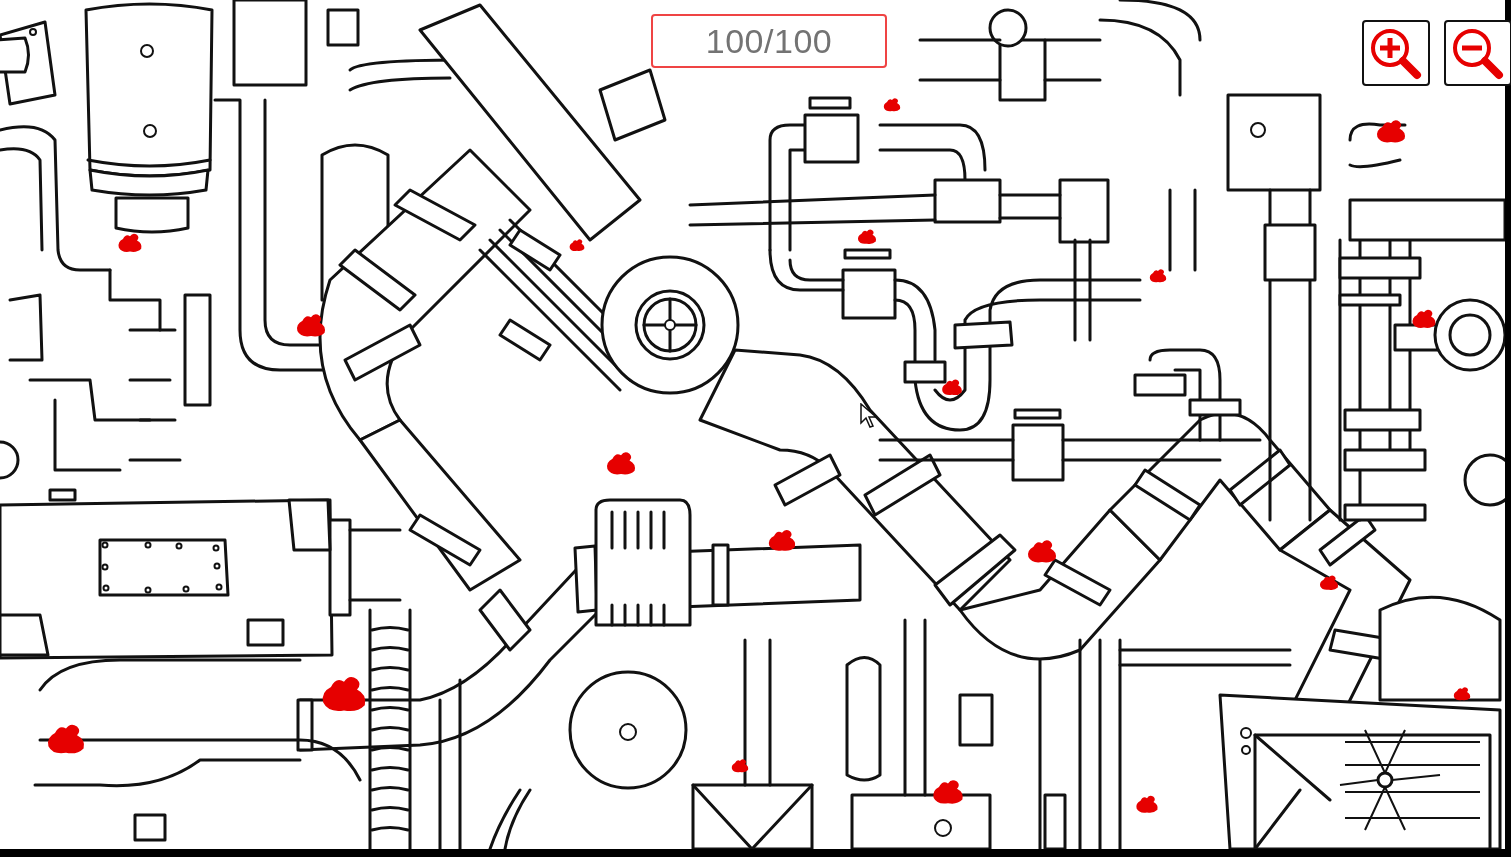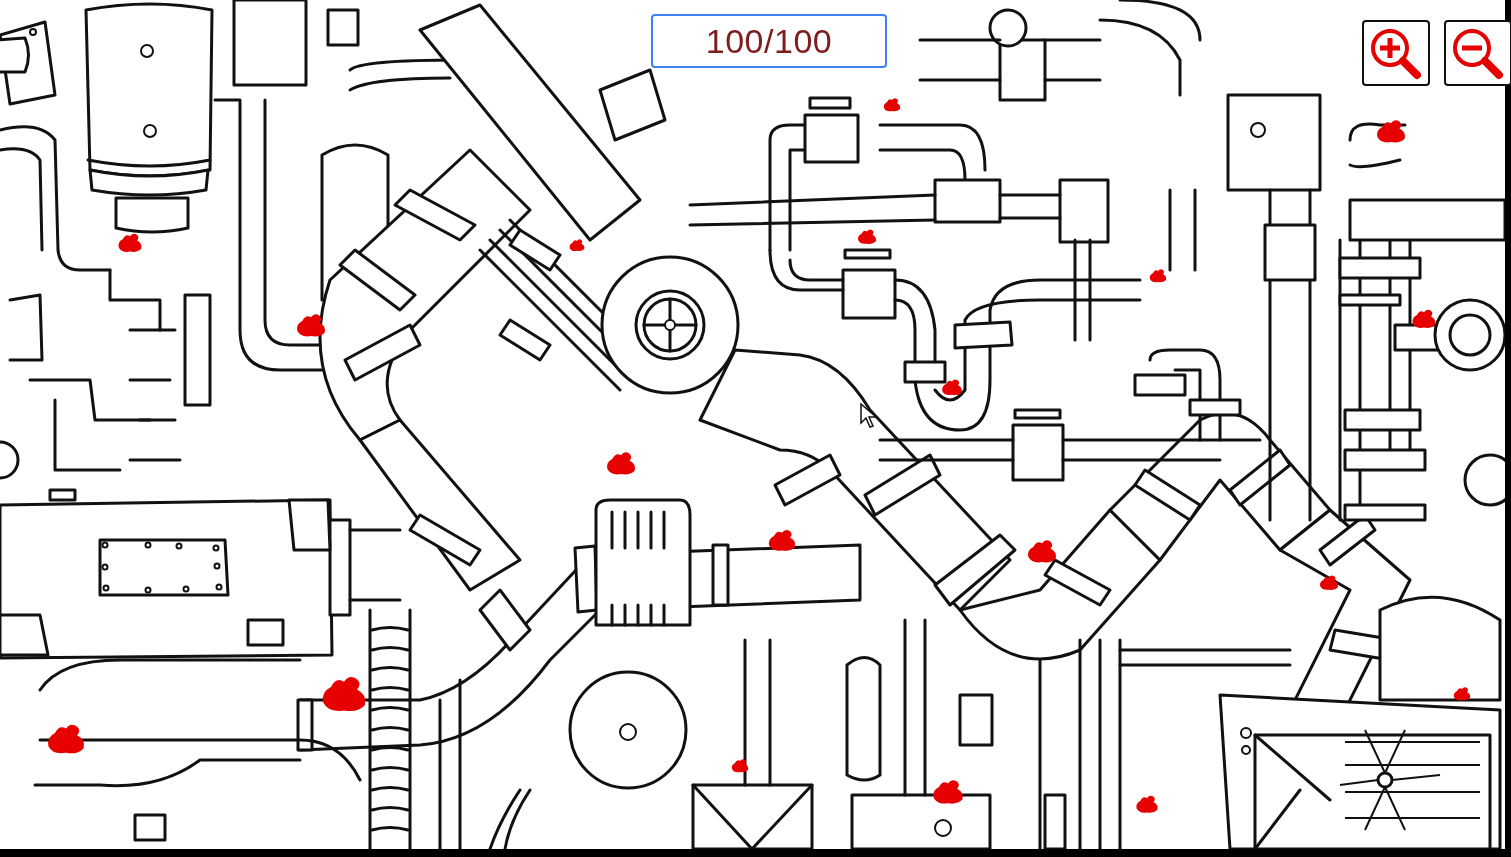--- a/index.html
+++ b/index.html
@@ -17,24 +17,24 @@
   .ln { fill: none; stroke: #111; stroke-width: 3; stroke-linecap: round; stroke-linejoin: round; }
   .lnw { fill: #fff; stroke: #111; stroke-width: 3; stroke-linejoin: round; }
   .thin { fill: none; stroke: #111; stroke-width: 2; }
   .bolt { fill: #fff; stroke: #111; stroke-width: 2; }
   .mouse { position: absolute; cursor: pointer; }
   .mouse svg { display: block; }
 
   #counter {
     position: absolute; left: 651px; top: 14px;
     width: 236px; height: 54px;
-    background: #fff; border: 2px solid #3b82f6; border-radius: 4px;
+    background: #fff; border: 2px solid #ef4444; border-radius: 4px;
     box-sizing: border-box;
     display: flex; align-items: center; justify-content: center;
-    font-size: 34px; color: #7f1d1d; letter-spacing: 0.5px;
+    font-size: 34px; color: #737373; letter-spacing: 0.5px;
   }
   .zoom-btn {
     position: absolute; top: 20px; width: 68px; height: 66px;
     background: #fff; border: 2px solid #111; border-radius: 4px;
     box-sizing: border-box; cursor: pointer;
     display: flex; align-items: center; justify-content: center;
   }
   #zoom-in { left: 1362px; }
   #zoom-out { left: 1444px; }
   #cursor { position: absolute; left: 860px; top: 403px; }

